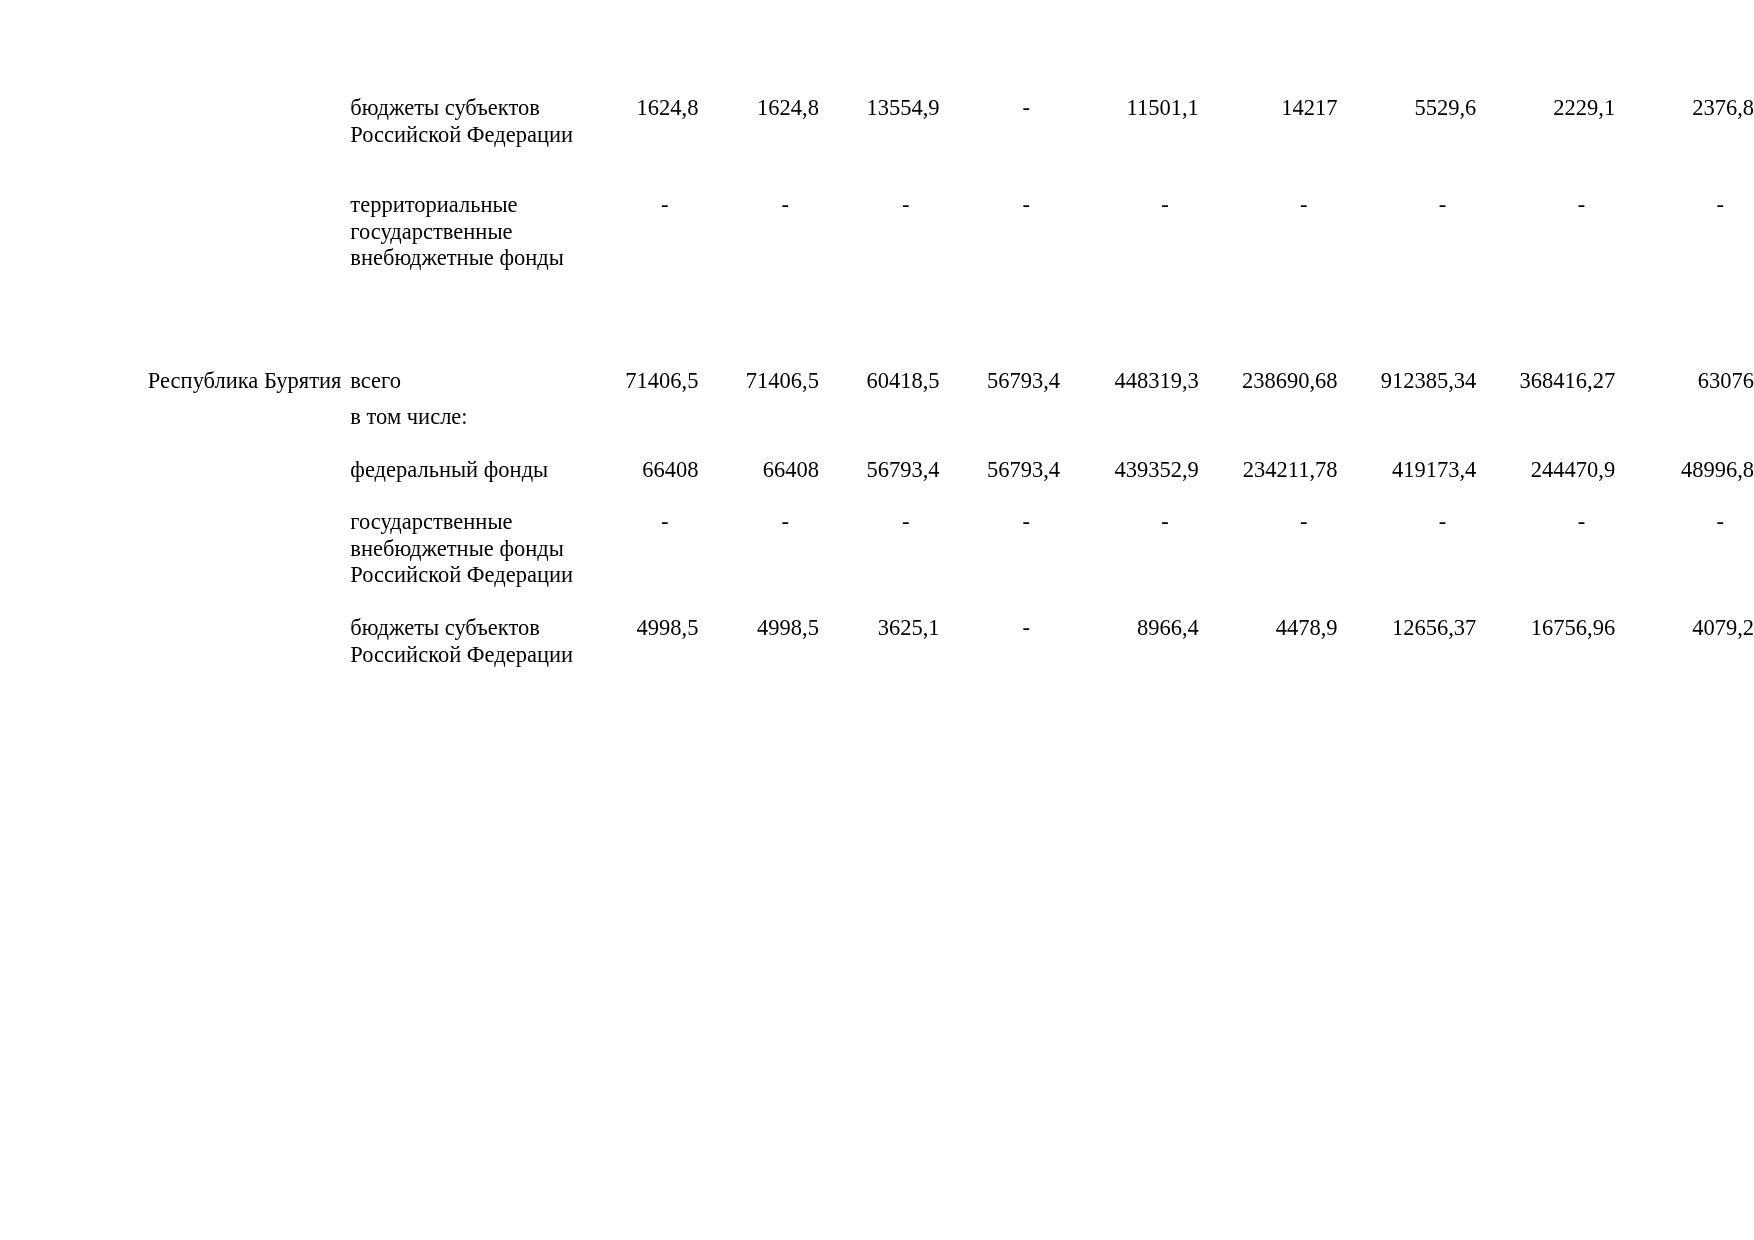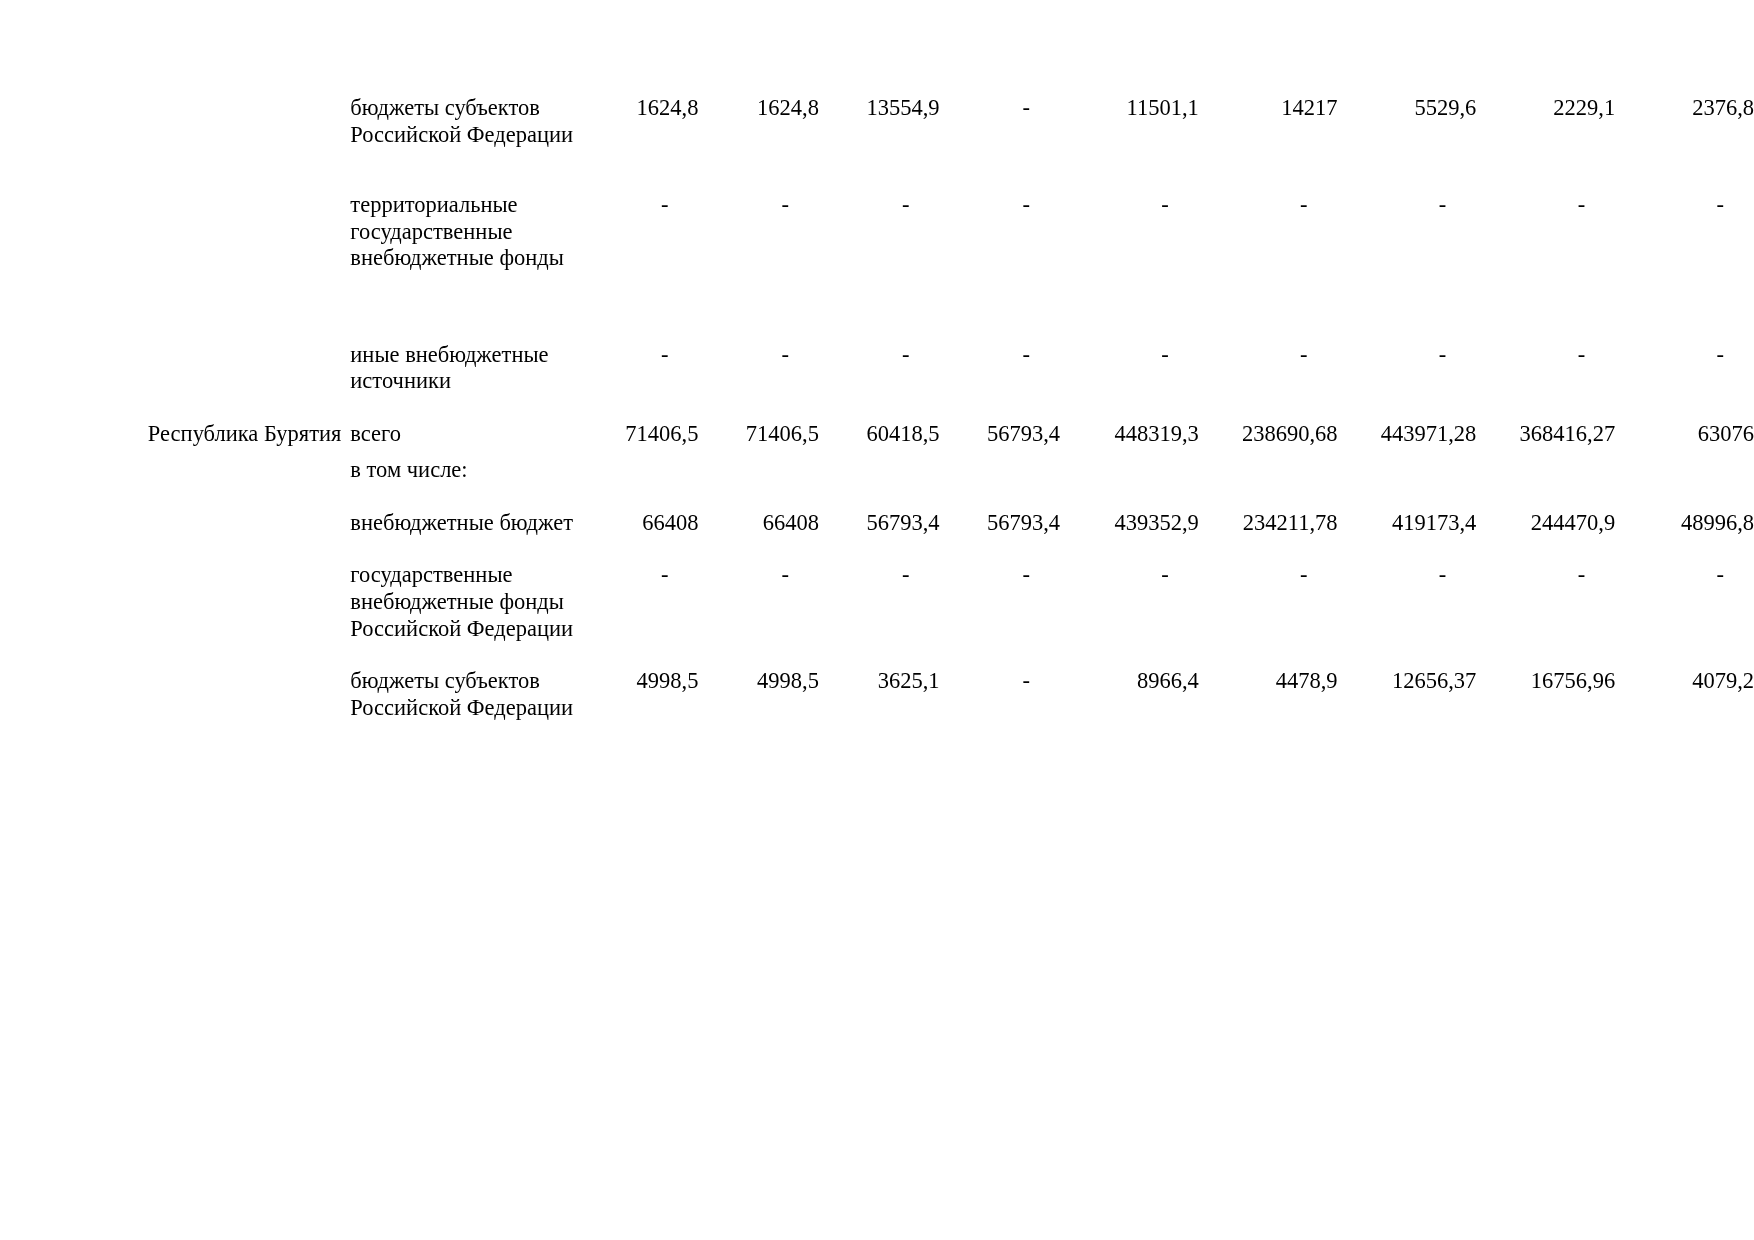--- a/index.html
+++ b/index.html
@@ -143,49 +143,35 @@
         </tr>
 
       <tr class="spacer-row">
           <td colspan="12" class="row-gap-sm"></td>
         </tr>
 
       <tr class="spacer-row">
           <td colspan="12" class="row-gap-md"></td>
         </tr>
 
-      <tr class="data-row">
-        <td></td>
-        <td class="cell-region"></td>
-        <td class="cell-source">иные внебюджетные источники</td>
-        <td class="cell-num dash">-</td>
-        <td class="cell-num dash">-</td>
-        <td class="cell-num dash">-</td>
-        <td class="cell-num dash">-</td>
-        <td class="cell-num dash">-</td>
-        <td class="cell-num dash">-</td>
-        <td class="cell-num dash">-</td>
-        <td class="cell-num dash">-</td>
-        <td class="cell-num dash">-</td>
-      </tr>
       <tr class="spacer-row">
           <td colspan="12" class="row-gap-md"></td>
         </tr>
 
       <tr class="data-row">
         <td></td>
         <td class="cell-region">Республика Бурятия</td>
         <td class="cell-source">всего</td>
         <td class="cell-num">71406,5</td>
         <td class="cell-num">71406,5</td>
         <td class="cell-num">60418,5</td>
         <td class="cell-num">56793,4</td>
         <td class="cell-num">448319,3</td>
         <td class="cell-num">238690,68</td>
-        <td class="cell-num">443971,28</td>
+        <td class="cell-num">912385,34</td>
         <td class="cell-num">368416,27</td>
         <td class="cell-num">63076</td>
       </tr>
       <tr class="spacer-row">
           <td colspan="12" class="row-gap-xs"></td>
         </tr>
 
       <tr class="data-row">
         <td></td>
         <td class="cell-region"></td>
@@ -200,21 +186,21 @@
         <td class="cell-num"></td>
         <td class="cell-num"></td>
       </tr>
       <tr class="spacer-row">
           <td colspan="12" class="row-gap-md"></td>
         </tr>
 
       <tr class="data-row">
         <td></td>
         <td class="cell-region"></td>
-        <td class="cell-source">внебюджетные бюджет</td>
+        <td class="cell-source">федеральный фонды</td>
         <td class="cell-num">66408</td>
         <td class="cell-num">66408</td>
         <td class="cell-num">56793,4</td>
         <td class="cell-num">56793,4</td>
         <td class="cell-num">439352,9</td>
         <td class="cell-num">234211,78</td>
         <td class="cell-num">419173,4</td>
         <td class="cell-num">244470,9</td>
         <td class="cell-num">48996,8</td>
       </tr>

